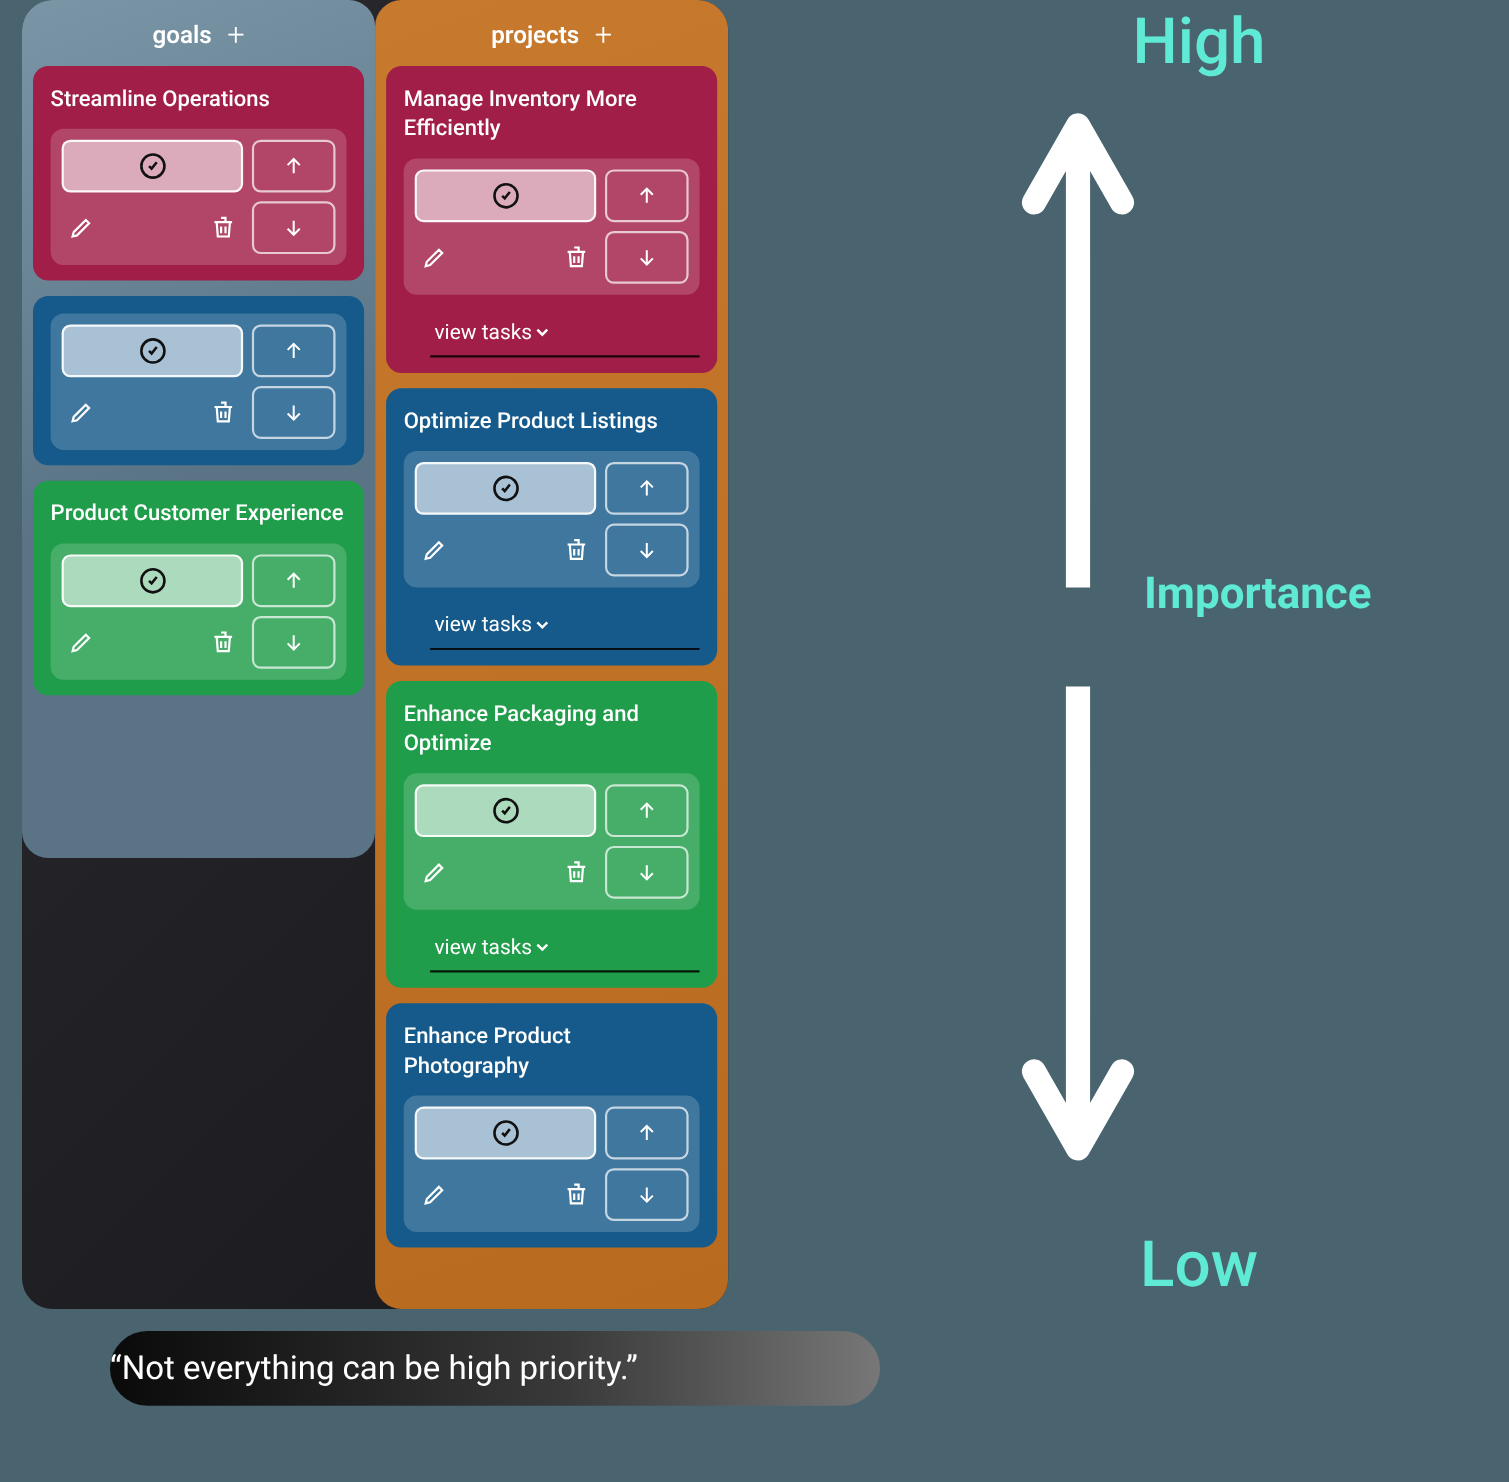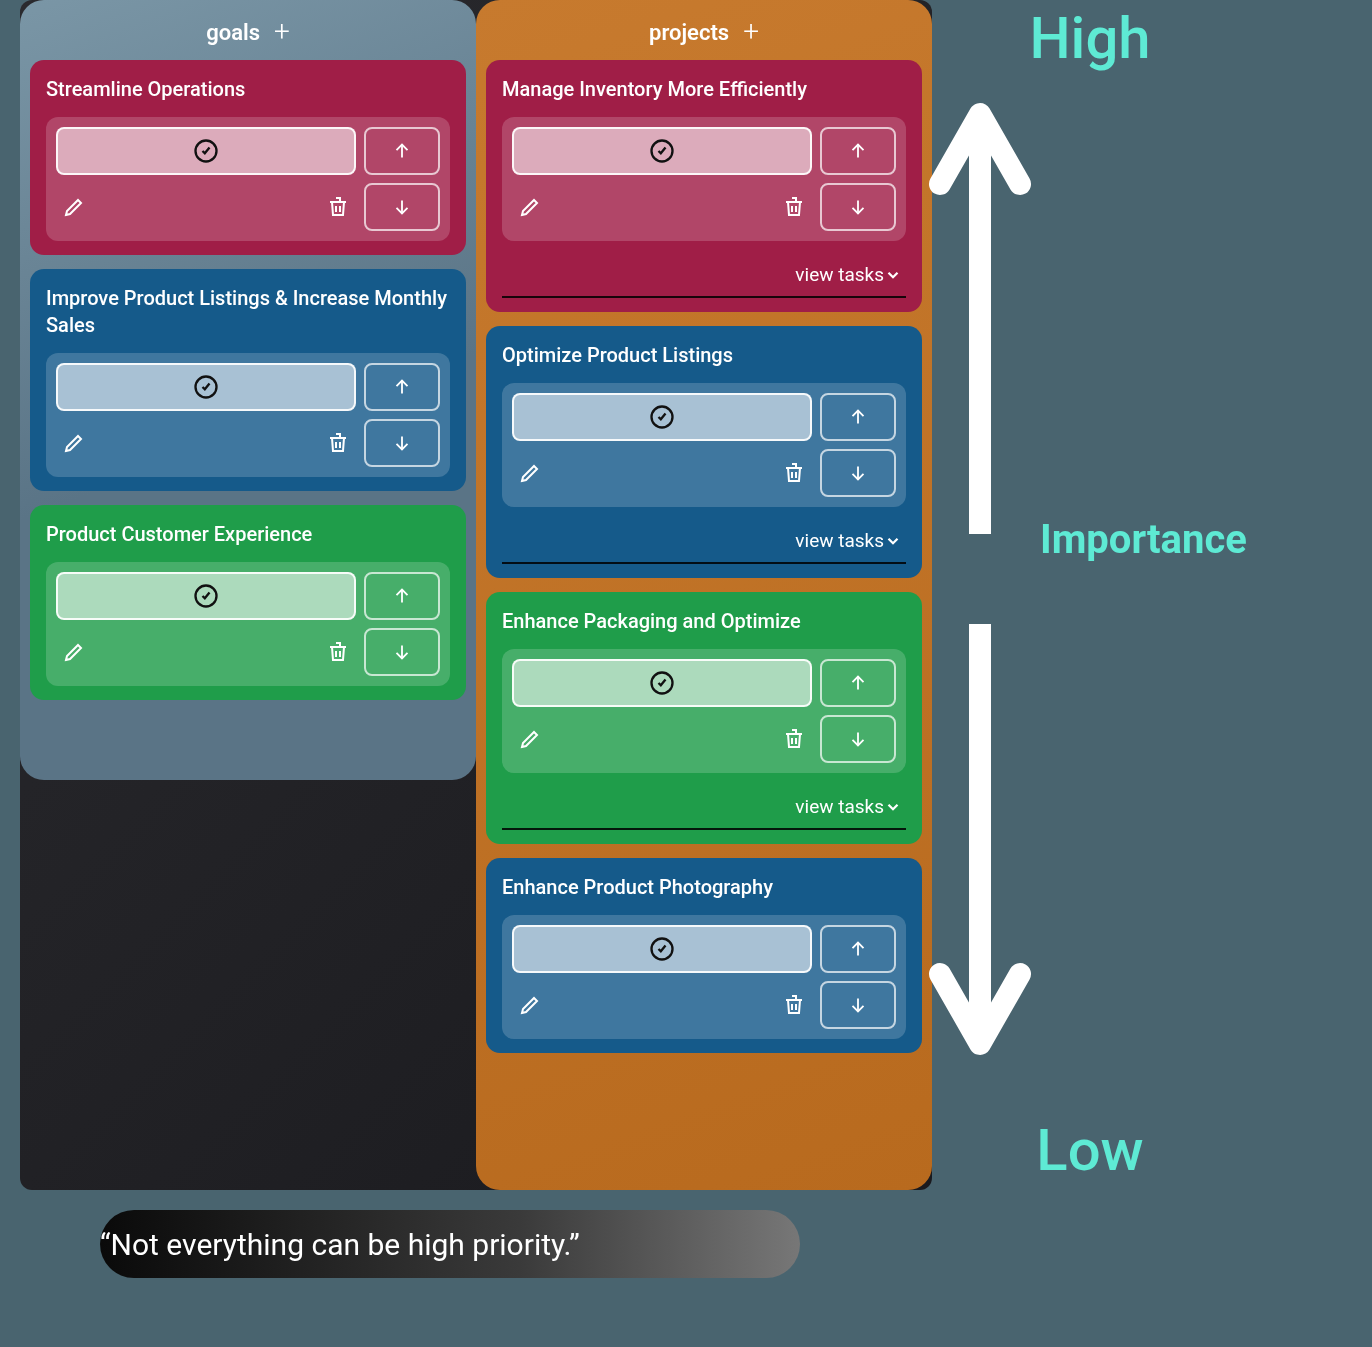--- a/index.html
+++ b/index.html
@@ -8,24 +8,24 @@
     font-family: -apple-system, BlinkMacSystemFont, "Segoe UI", Roboto, sans-serif;
     width: 1372px;
     height: 1347px;
     position: relative;
     overflow: hidden;
   }
   .board {
     position: absolute;
     left: 20px;
     top: 0;
-    width: 912px;
+    width: 642px;
     height: 1190px;
     background: linear-gradient(135deg, #2a2a2e 0%, #1a1a1e 100%);
-    border-radius: 12px;
+    border-radius: 28px;
     display: flex;
     gap: 0;
     overflow: hidden;
   }
   .column {
     width: 50%;
     display: flex;
     flex-direction: column;
     border-radius: 24px;
     padding: 10px 10px;
@@ -113,25 +113,26 @@
     justify-content: space-between;
     padding: 0 6px;
     color: #fff;
   }
   .icon-btn { cursor: pointer; display:flex; align-items:center; }
   .view-tasks {
     margin-top: 14px;
     padding: 8px 4px 10px 4px;
     border-bottom: 2px solid rgba(0,0,0,0.85);
     display: flex;
-    justify-content: flex-end;
+    justify-content: flex-start;
     align-items: center;
     color: #fff;
     font-size: 19px;
     cursor: pointer;
+    margin-left: 24px;
   }
   .axis {
     position: absolute;
     left: 830px;
     top: 4px;
     width: 520px;
     height: 1180px;
     color: #5eead4;
     display: flex;
     flex-direction: column;
@@ -225,21 +226,20 @@
             <svg width="22" height="22" viewBox="0 0 24 24" fill="none" stroke="#fff" stroke-width="2">
                 <path d="M12 5v14"></path>
                 <path d="M6 13l6 6 6-6"></path>
               </svg>
           </span>
         </div>
       </div>
     </div>
 
     <div class="card blue">
-      <div class="card-title">Improve Product Listings &amp; Increase Monthly Sales</div>
       <div class="card-controls">
         <div class="ctrl complete">
           <span>
               <svg width="28" height="28" viewBox="0 0 24 24" fill="none" stroke="#111" stroke-width="2">
                 <circle cx="12" cy="12" r="9"></circle>
                 <path d="M9 12l2 2 4-5"></path>
               </svg>
             </span>
         </div>
         <div class="ctrl up">

